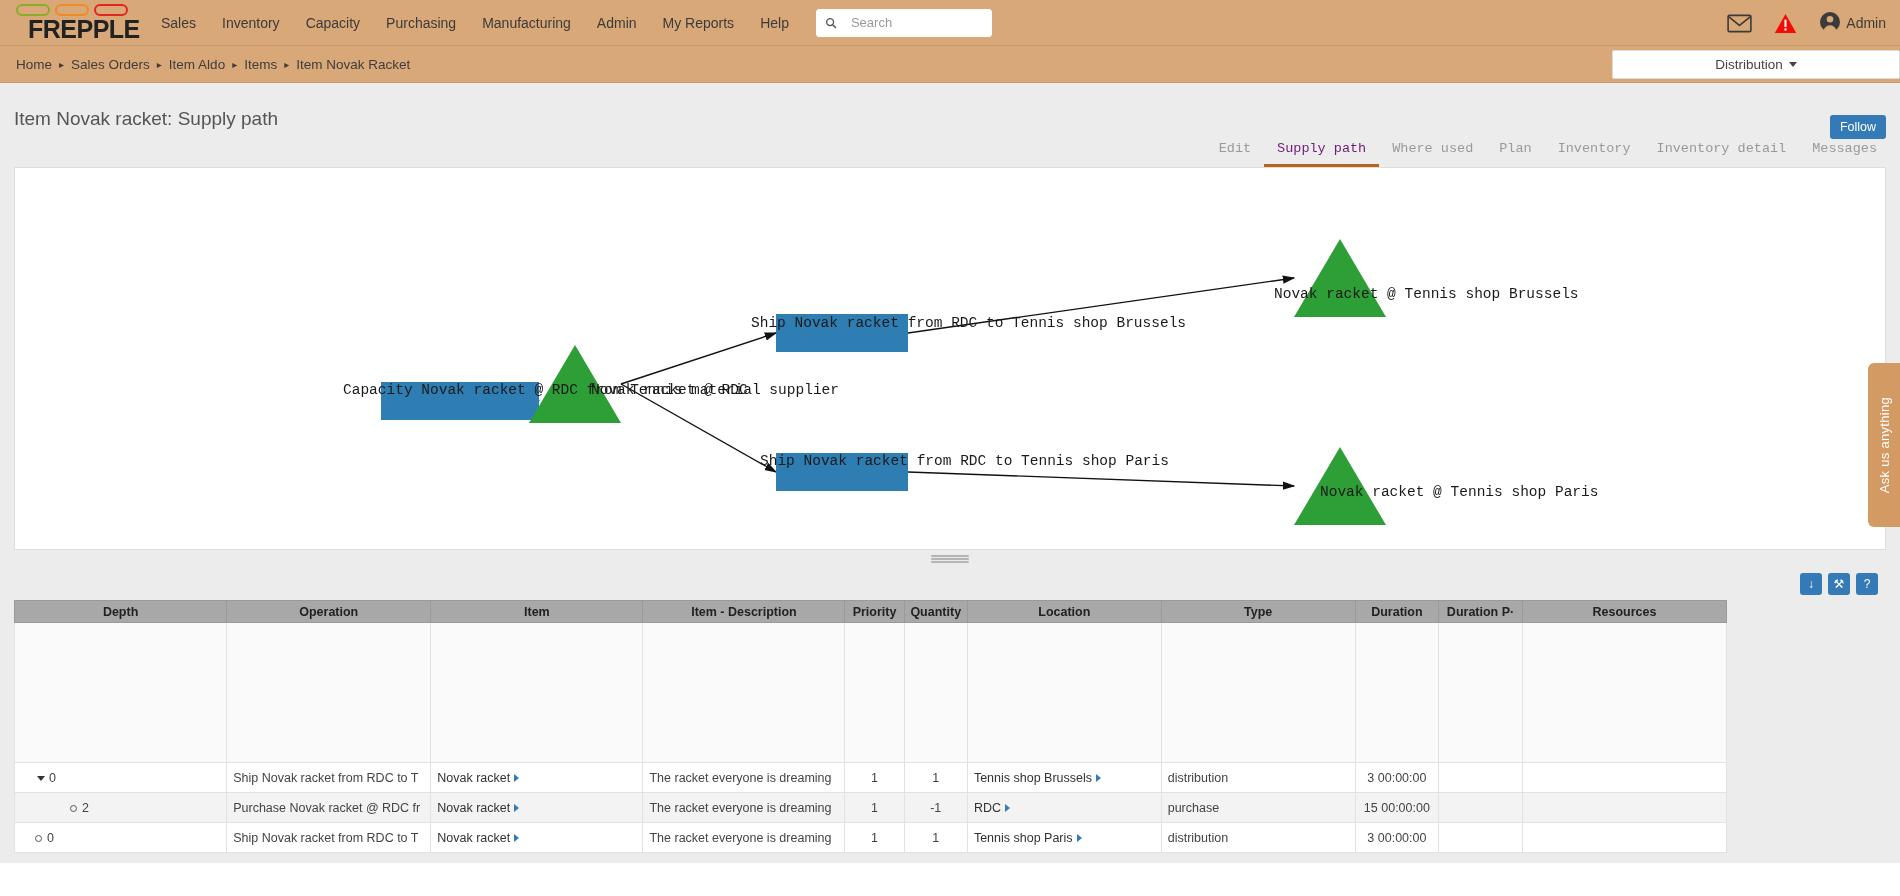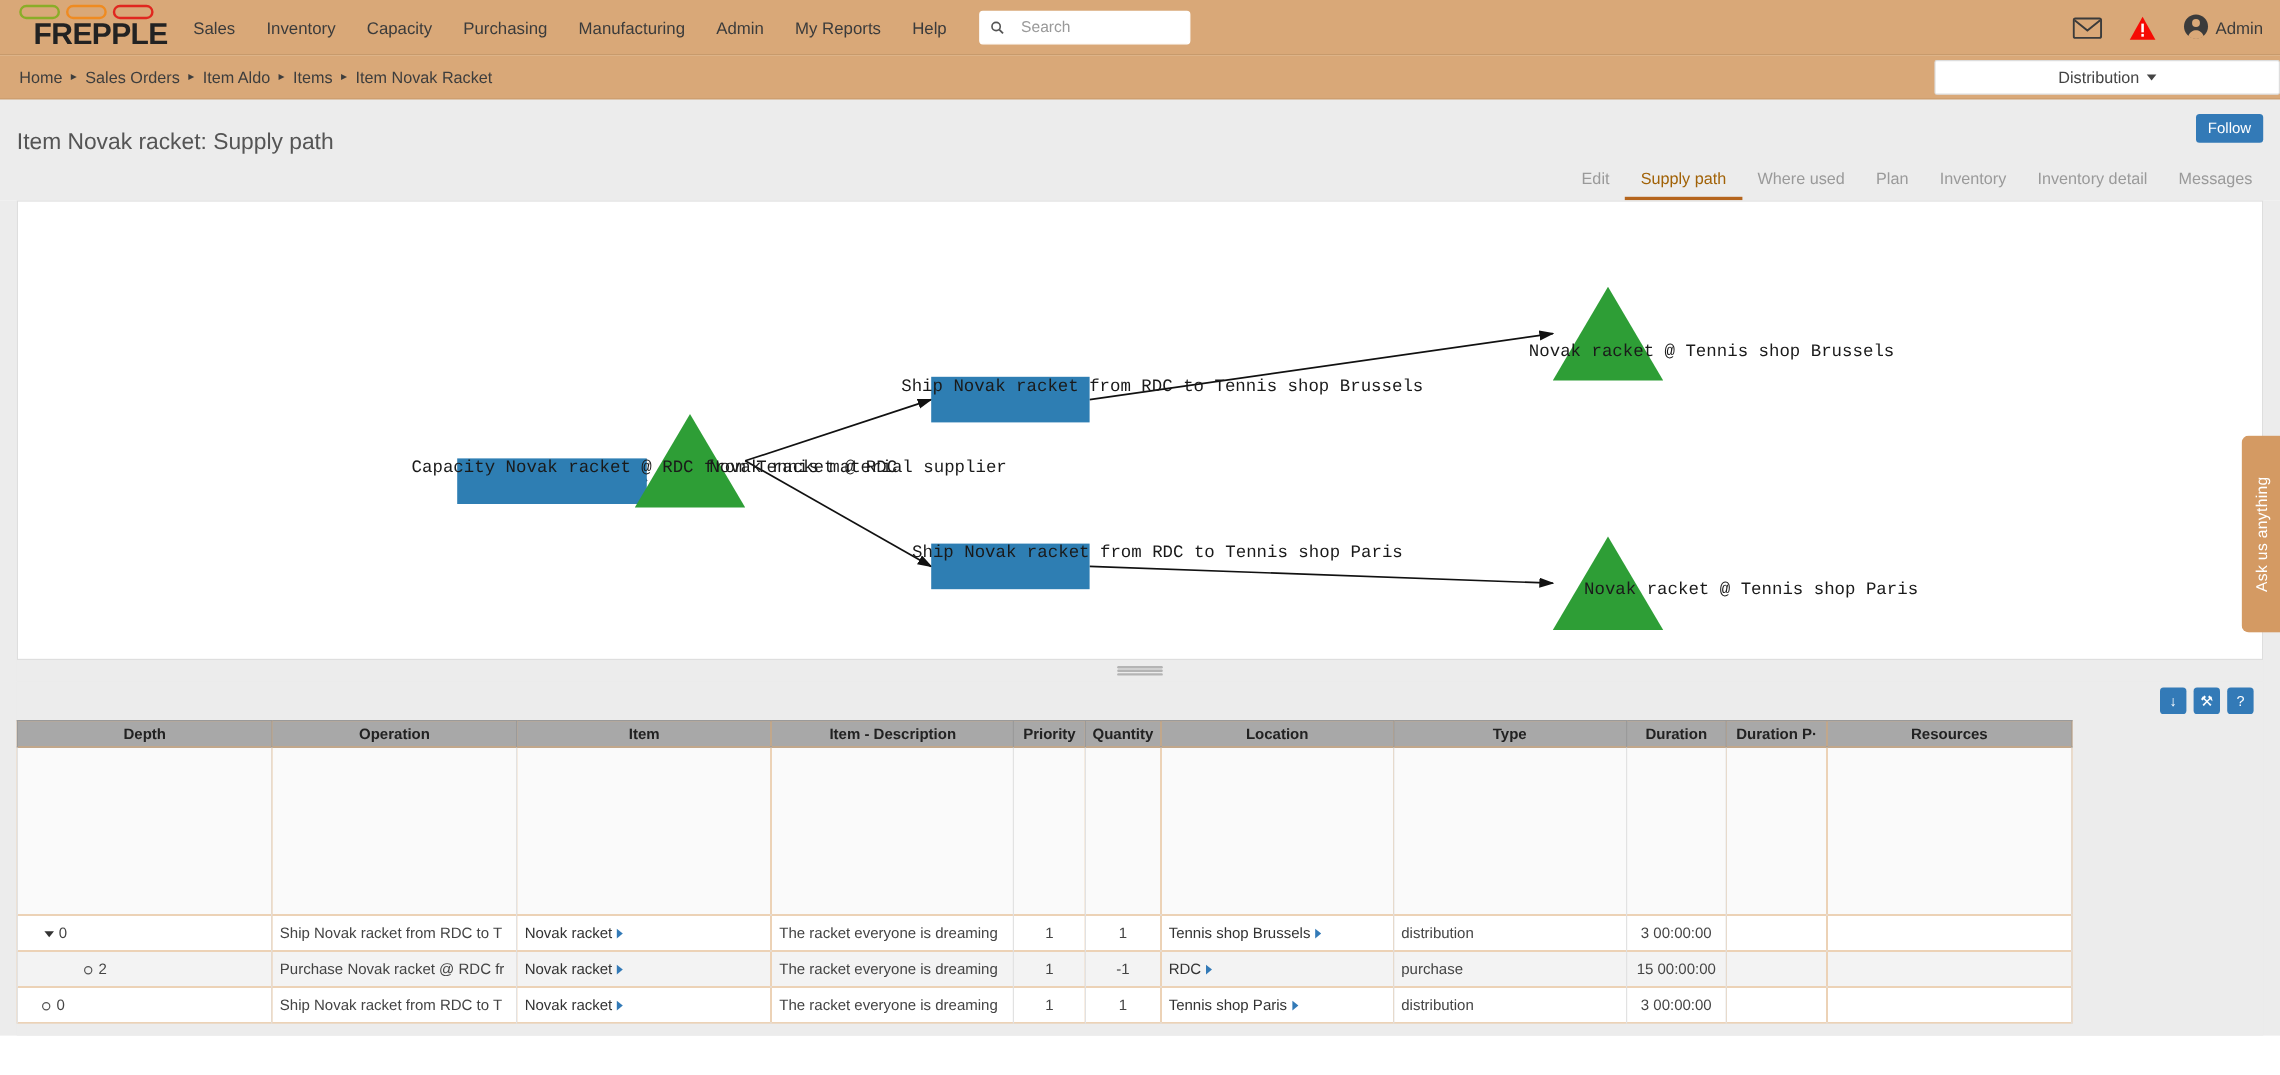--- a/index.html
+++ b/index.html
@@ -57,32 +57,32 @@
     background:#fff; border:1px solid #ddd; border-radius:2px;
     display:flex; align-items:center; justify-content:center;
     font-size:13.5px; color:#444; cursor:pointer; gap:6px;
   }
   .caret{ width:0;height:0;border-left:4px solid transparent;border-right:4px solid transparent;border-top:5px solid #444; display:inline-block;}
 
   
   .pagehead{ position:relative; height:84px; background:#ececec; }
   .ptitle{ position:absolute; left:14px; top:25px; font-size:19px; color:#555; }
   .followbtn{
-    position:absolute; right:14px; top:12px; background:#337ab7; color:#fff;
+    position:absolute; right:14px; top:32px; background:#337ab7; color:#fff;
     font-size:12.5px; padding:5px 10px; border-radius:3px; cursor:pointer; border:none;
     font-family:"Liberation Sans", sans-serif;
   }
   .tabs{
-    position:absolute; right:10px; bottom:0; display:flex; align-items:flex-start; gap:0px;
+    position:absolute; right:10px; bottom:0; display:flex; align-items:flex-start; gap:0px;font-family:Liberation Mono, monospace;
   }
   .tab{
     padding:6px 13px 8px; font-size:13.5px; color:#9a9a9a; cursor:pointer;
     border-bottom:3px solid transparent;
   }
-  .tab.active{ color:#a16207; border-bottom:3px solid #b5651d; }
+  .tab.active{ color:#701a75; border-bottom:3px solid #b5651d; }
 
   
   .content{ background:#ececec; padding:0 14px; }
   .graphpanel{
     background:#ffffff; border:1px solid #dedede; height:383px; position:relative; overflow:hidden;
   }
   .resize-handle{
     height:18px; display:flex; align-items:center; justify-content:center;
     background:#ececec;
   }

